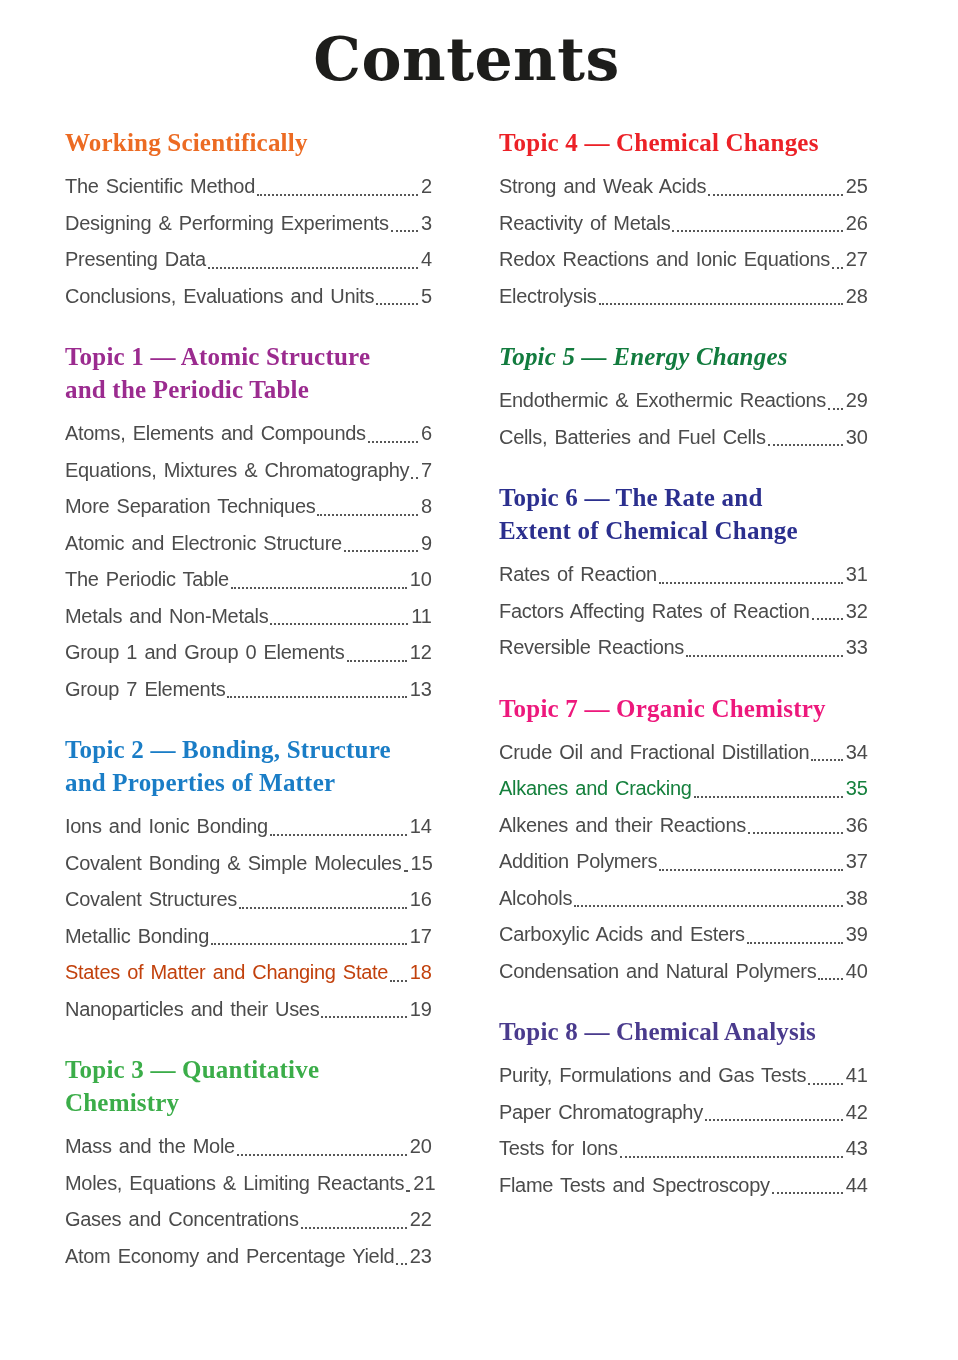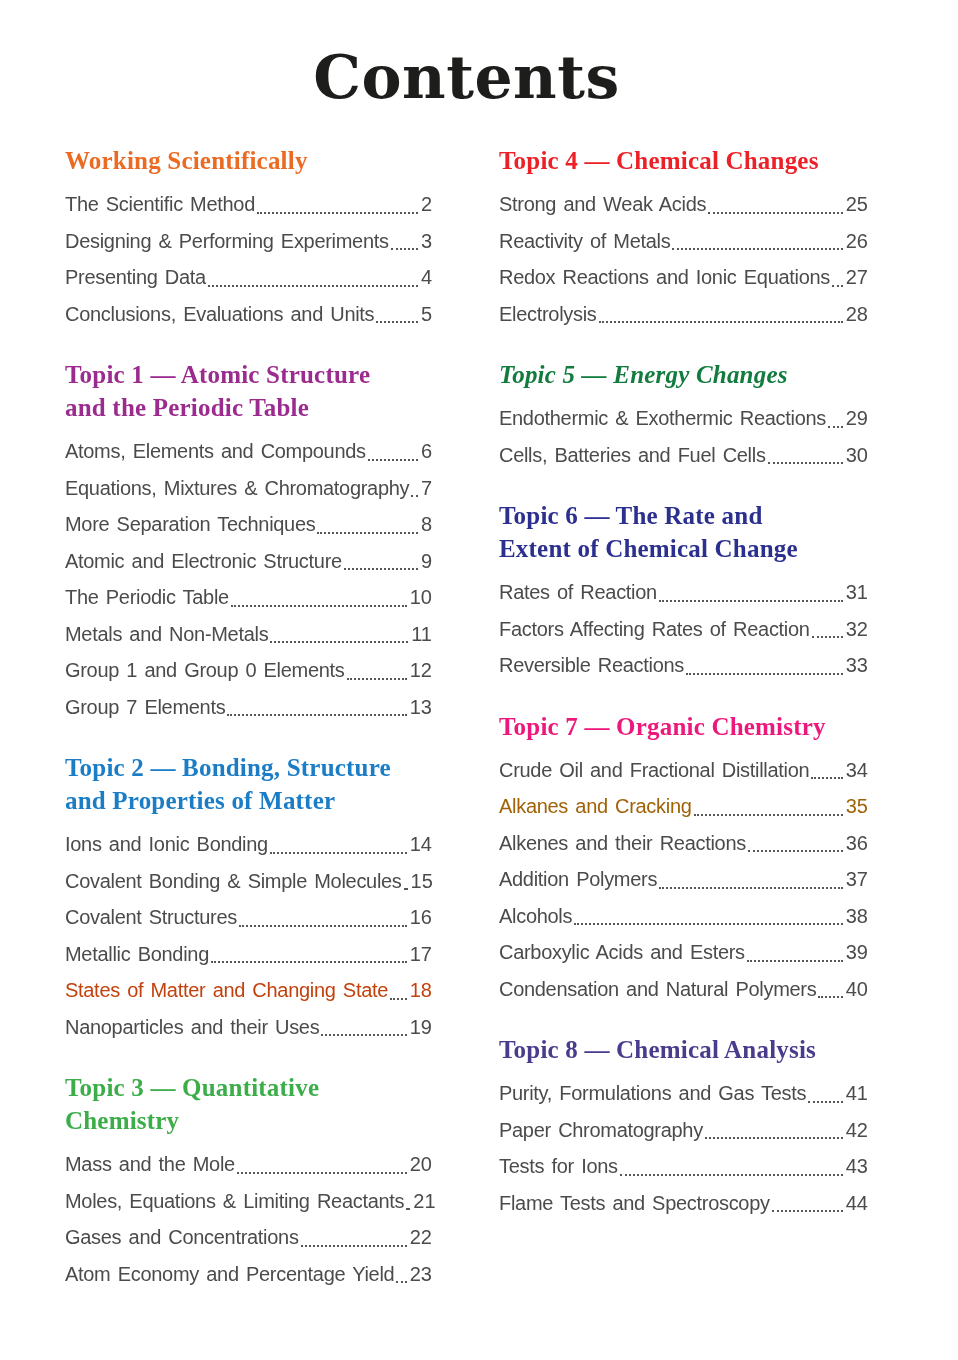--- a/index.html
+++ b/index.html
@@ -4,21 +4,21 @@
 <style>
   html, body { margin: 0; padding: 0; }
   body {
     width: 958px; height: 1360px;
     background: #ffffff;
     font-family: "Liberation Sans", sans-serif;
   }
   .page {
     box-sizing: border-box;
     width: 958px; height: 1360px;
-    padding: 44px 90px 0 65px;
+    padding: 26px 90px 0 65px;
     overflow: hidden;
     background: #ffffff;
   }
   .page-title {
     margin: 0 0 34px 0;
     text-align: center;
     font-family: "DejaVu Serif", serif;
     font-weight: bold;
     font-size: 60px;
     line-height: 1.1;
@@ -279,21 +279,21 @@
         <section class="toc-section">
           <h2 class="section-heading" style="color: rgb(237, 24, 124);">
             <span class="heading-line">Topic 7 — Organic Chemistry</span>
           </h2>
           <div class="entries">
             <div class="toc-entry" style="color: rgb(75, 75, 75);">
               <span class="entry-label">Crude Oil and Fractional Distillation</span>
               <span class="dots" style="border-bottom-color: rgb(87, 87, 87);"></span>
               <span class="entry-page">34</span>
             </div>
-            <div class="toc-entry" style="color: #a16207; align-items: flex-end;">
+            <div class="toc-entry" style="color: #15803d; align-items: flex-end;">
               <span class="entry-label">Alkanes and Cracking</span>
               <span class="dots" style="border-bottom-color: rgb(87, 87, 87);"></span>
               <span class="entry-page">35</span>
             </div>
             <div class="toc-entry" style="color: rgb(75, 75, 75);">
               <span class="entry-label">Alkenes and their Reactions</span>
               <span class="dots" style="border-bottom-color: rgb(87, 87, 87);"></span>
               <span class="entry-page">36</span>
             </div>
             <div class="toc-entry" style="color: rgb(75, 75, 75);">

